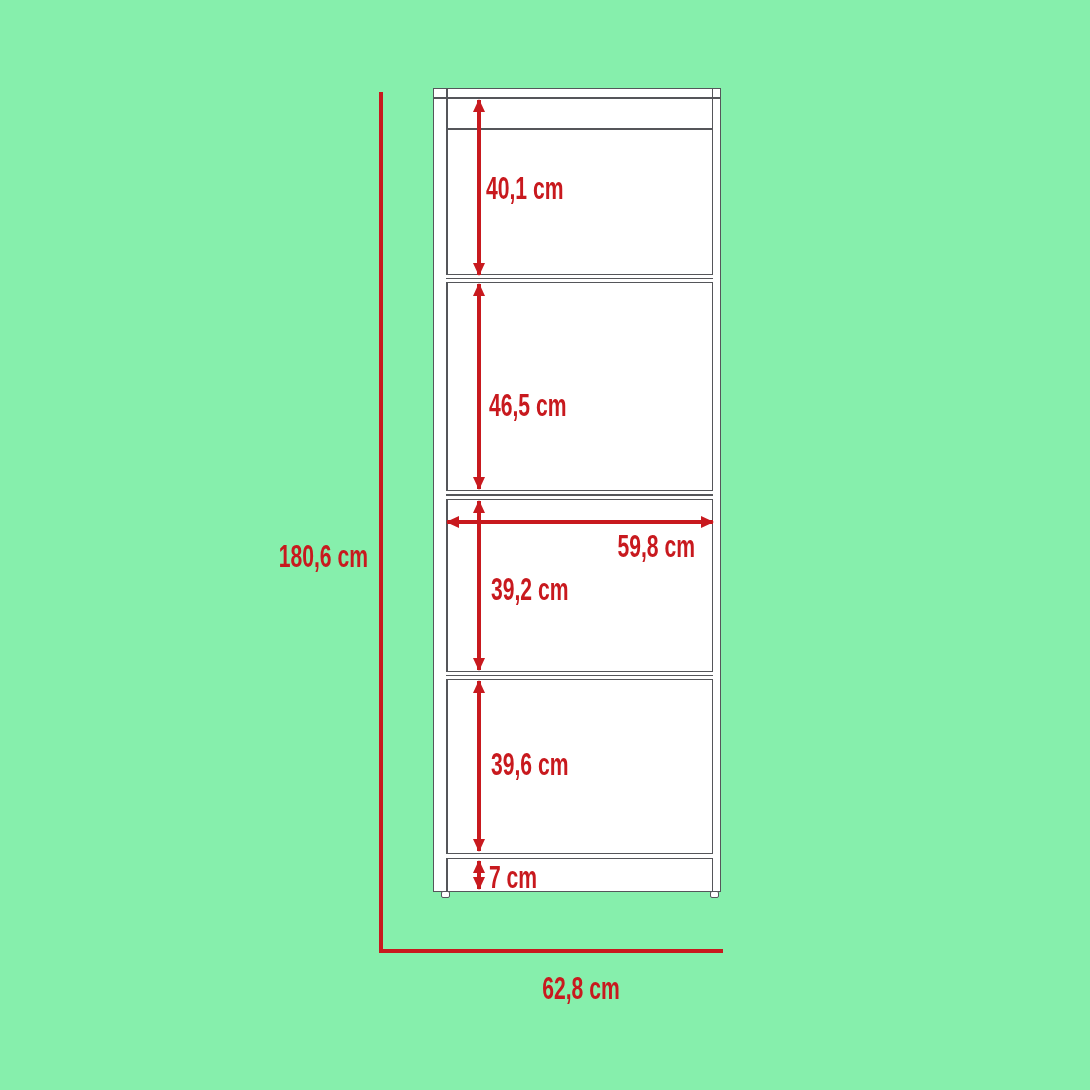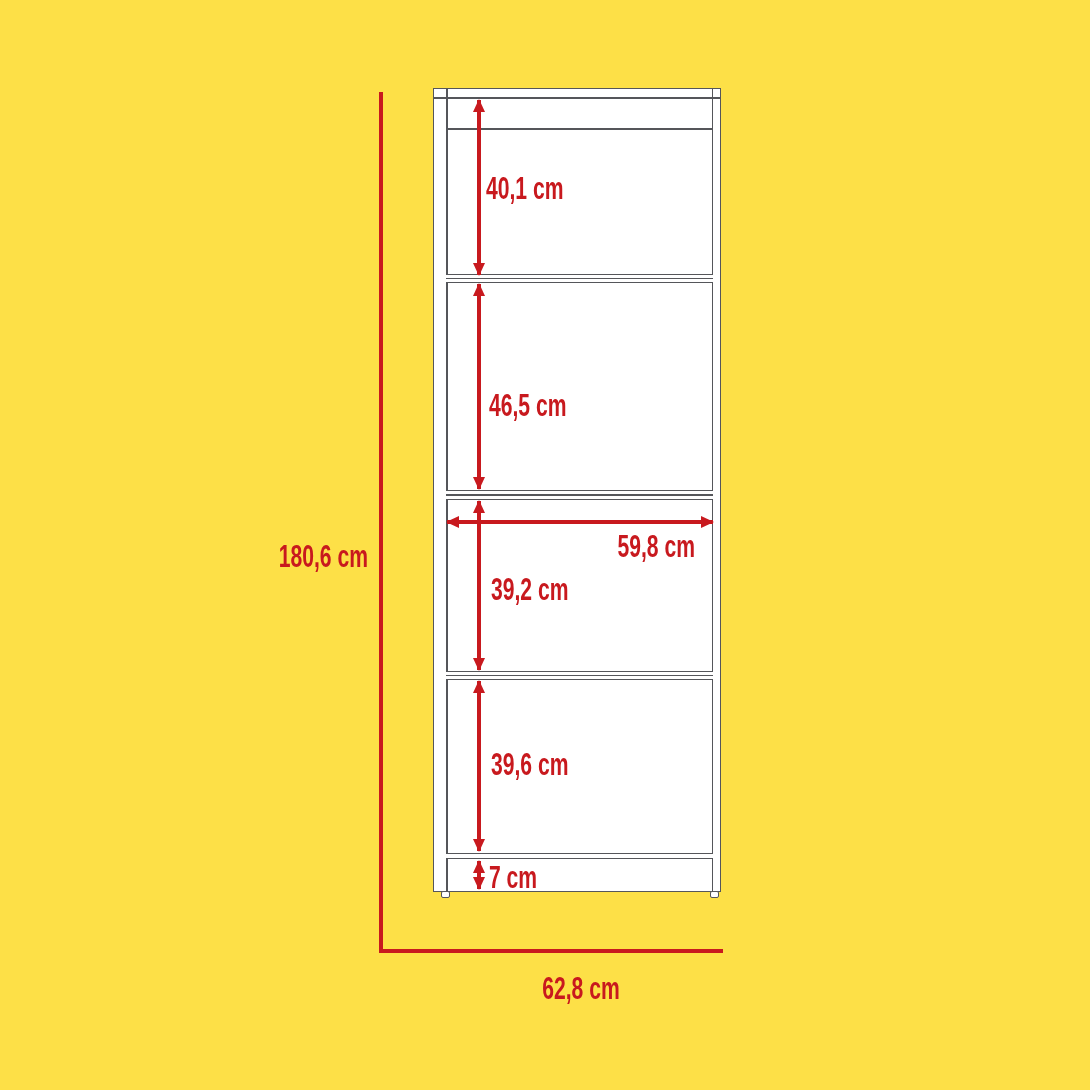--- a/index.html
+++ b/index.html
@@ -6,21 +6,21 @@
     --dimension-red: #C8191E;
     --outline-gray: #55565A;
   }
   * { margin: 0; padding: 0; box-sizing: border-box; }
   html, body { background: #ffffff; }
   body {
     width: 1090px; height: 1090px;
     position: relative; overflow: hidden;
     font-family: "Liberation Sans", sans-serif;
   }
-  #canvas { position: absolute; inset: 0; background: #fde047; }
+  #canvas { position: absolute; inset: 0; background: #86efac; }
 
   
   .cabinet {
     position: absolute; left: 433px; top: 88px; width: 288px; height: 804px;
     border: 1.5px solid var(--outline-gray); background: #ffffff;
   }
   .vline {
     position: absolute; top: 0; bottom: 0; width: 1.5px;
     background: var(--outline-gray);
   }

